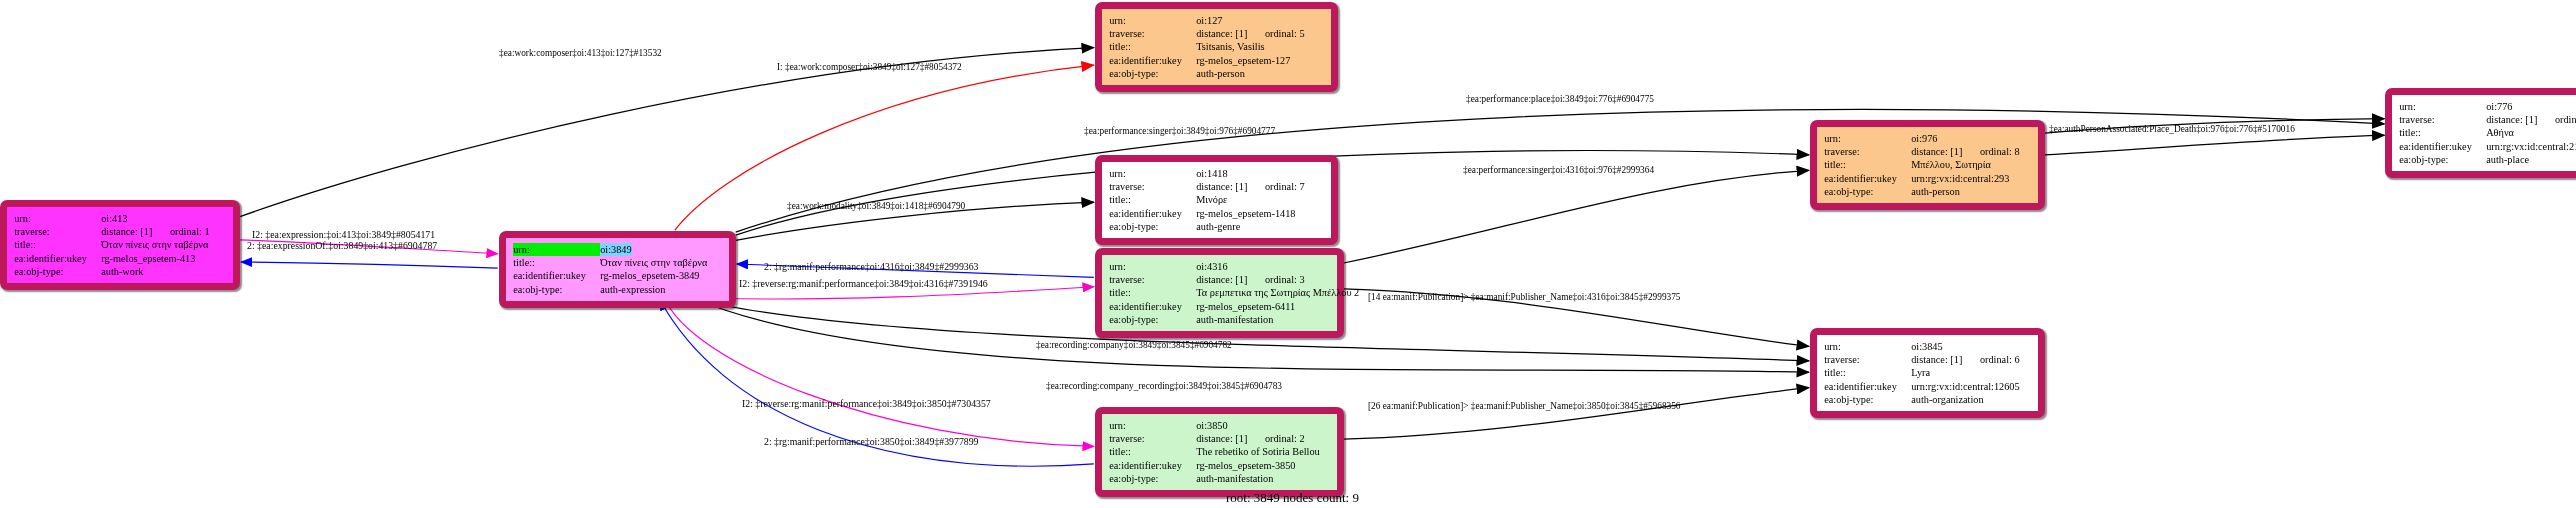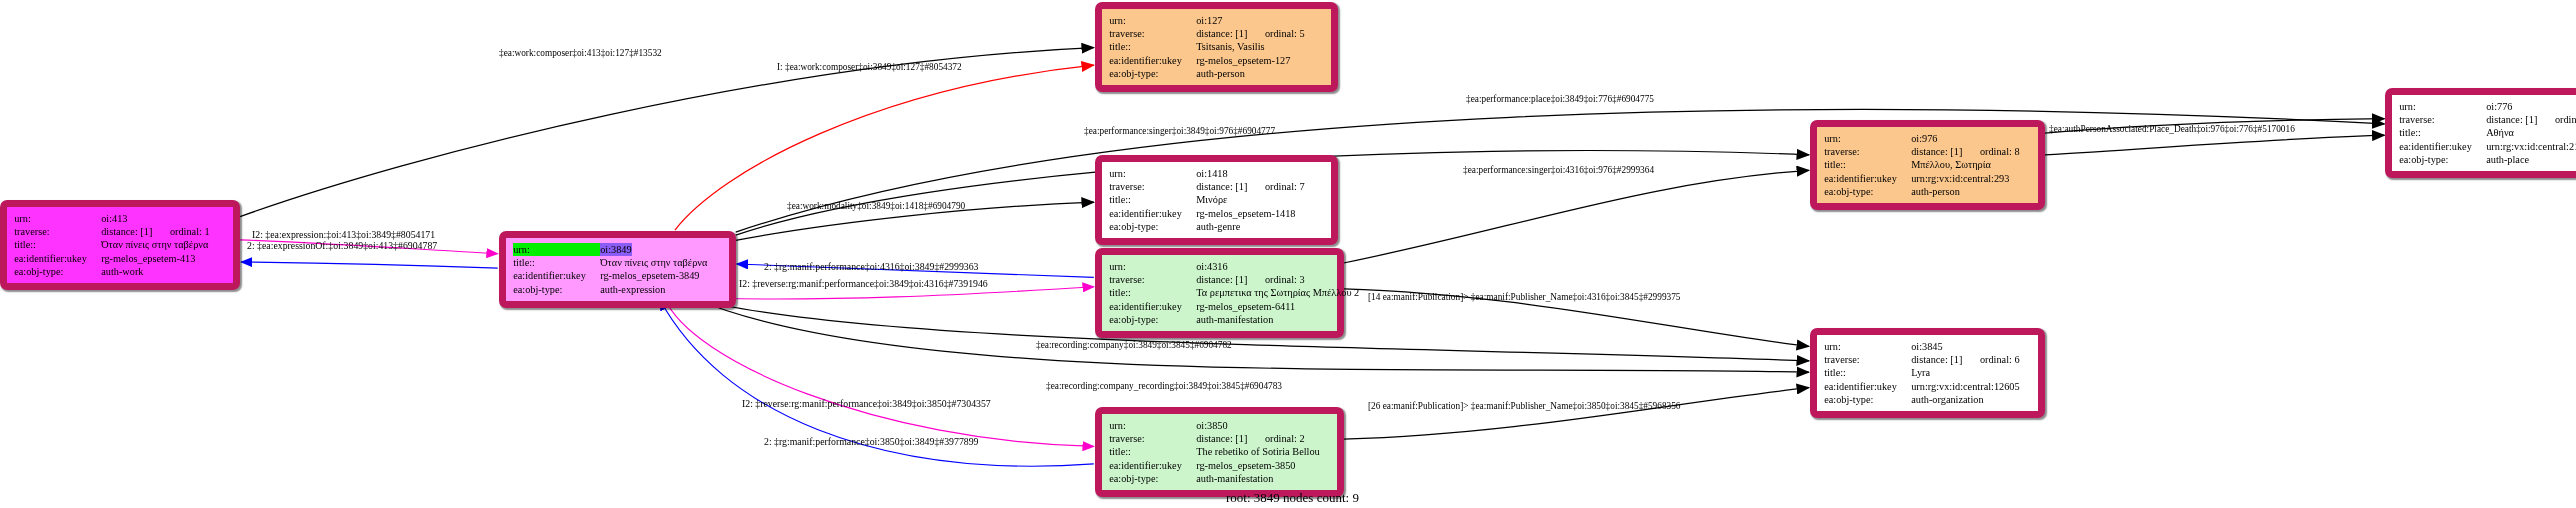--- a/index.html
+++ b/index.html
@@ -14,21 +14,21 @@
   .node .v{font-size:10.3px;color:#000;}
   .node .v .sub{display:inline-block;}
   .node .v .ord{margin-left:17.5px;}
 
   .n-magenta{background:#ff33ff;}
   .n-pink{background:#ff99ff;}
   .n-orange{background:#fbc78d;}
   .n-green{background:#ccf5cc;}
   .n-white{background:#ffffff;}
   .row.hl-row .k{background:#00ee00;}
-  .row.hl-row .v{background:#8b5cf6;}
+  .row.hl-row .v{background:#7dd3fc;}
 
   .elabel{position:absolute;font-size:9.8px;color:#000;white-space:nowrap;
           font-family:"Liberation Serif","DejaVu Serif",serif;}
   .elabel.small{font-size:9.3px;}
   .footer{position:absolute;font-size:13px;color:#000;white-space:nowrap;}
 </style>
 </head>
 <body>
 
 <div id="canvas">

